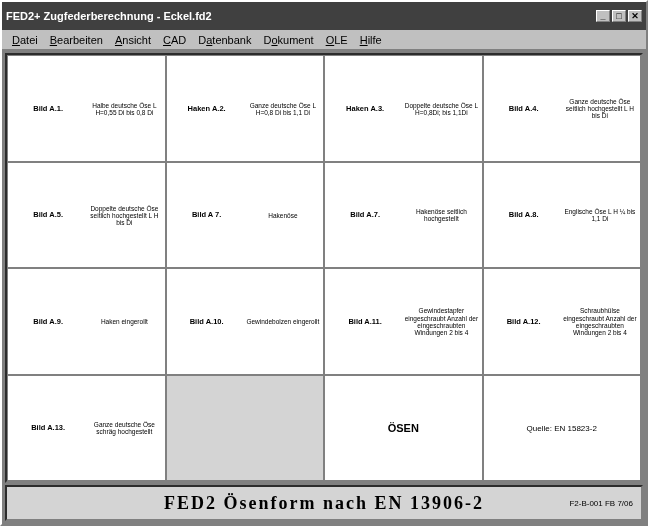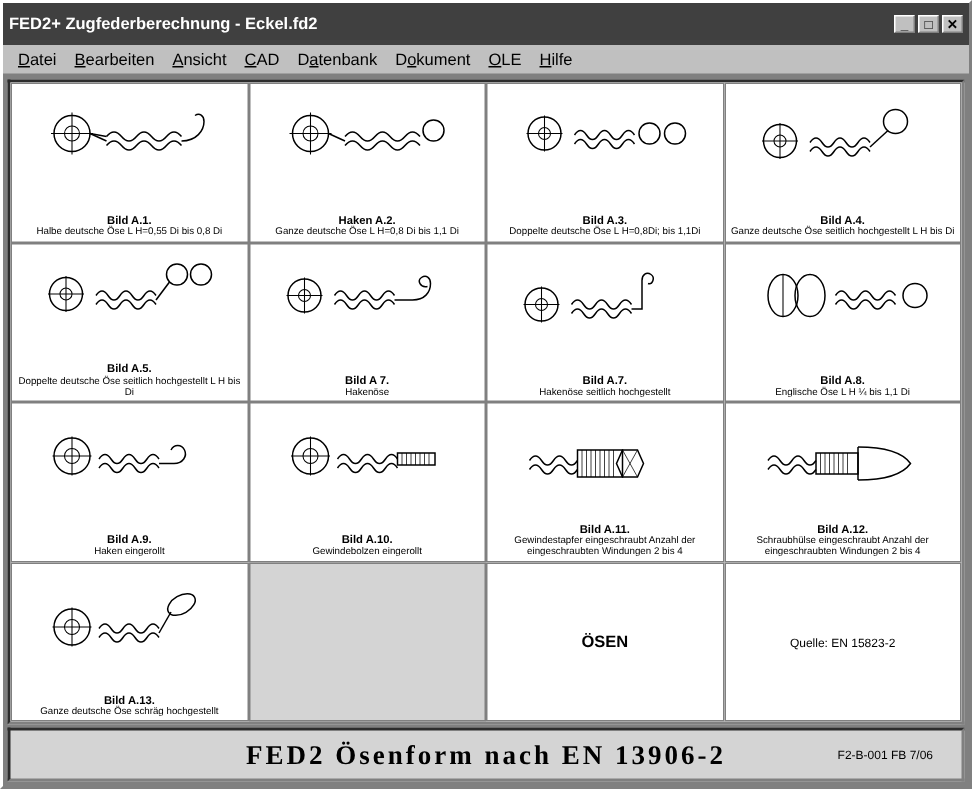--- a/index.html
+++ b/index.html
@@ -98,21 +98,21 @@
       grid-template-columns: repeat(4, 1fr);
       grid-template-rows: repeat(4, 1fr);
       gap: 0;
       border-collapse: collapse;
     }
 
     .grid-cell {
       border: 1px solid #808080;
       background: white;
       display: flex;
-      flex-direction: column;
+      flex-direction: row;
       align-items: center;
       justify-content: space-between;
       padding: 3px 2px 2px;
       position: relative;
       overflow: hidden;
     }
 
     .cell-drawing {
       flex: 1;
       width: 100%;
@@ -256,21 +256,21 @@
             <circle cx="20" cy="20" r="11" fill="none" stroke="black" stroke-width="1"></circle>
             <line x1="20" y1="8" x2="20" y2="32" stroke="black" stroke-width="0.7"></line>
             <line x1="8" y1="20" x2="32" y2="20" stroke="black" stroke-width="0.7"></line>
             <circle cx="20" cy="20" r="4" fill="none" stroke="black" stroke-width="0.7"></circle>
             <path d="M40,27 Q44,21 48,27 Q52,33 56,27 Q60,21 64,27 Q68,33 72,27 Q76,21 80,27" fill="none" stroke="black" stroke-width="1"></path>
             <path d="M40,21 Q44,15 48,21 Q52,27 56,21 Q60,15 64,21 Q68,27 72,21 Q76,15 80,21" fill="none" stroke="black" stroke-width="1"></path>
             <circle cx="90" cy="20" r="7" fill="none" stroke="black" stroke-width="1"></circle>
             <circle cx="107" cy="20" r="7" fill="none" stroke="black" stroke-width="1"></circle>
           </svg>
         </div>
-        <div class="cell-label">Bild A.3.</div>
+        <div class="cell-label">Haken A.3.</div>
         <div class="cell-desc">Doppelte deutsche Öse L H=0,8Di;  bis 1,1Di</div>
       </div>
 
       <div class="grid-cell">
         <div class="cell-drawing">
           <svg width="120" height="65" viewBox="0 0 120 65">
             <circle cx="18" cy="25" r="11" fill="none" stroke="black" stroke-width="1"></circle>
             <line x1="18" y1="13" x2="18" y2="37" stroke="black" stroke-width="0.7"></line>
             <line x1="6" y1="25" x2="30" y2="25" stroke="black" stroke-width="0.7"></line>
             <circle cx="18" cy="25" r="4" fill="none" stroke="black" stroke-width="0.7"></circle>
@@ -474,18 +474,18 @@
 
       <div class="grid-cell" style="align-items:center; justify-content:center;">
         <div style="font-size:8px; color:black;">Quelle: EN 15823-2</div>
       </div>
 
     </div>
 
     <div class="bottom-bar">
       <div class="bottom-bar-wrap">
         <span class="bottom-text">FED2    Ösenform nach EN 13906-2</span>
-        <span class="bottom-ref" style="position:absolute; right:19px; font-size:8px; text-align:left; color:black;">F2-B-001
+        <span class="bottom-ref" style="position:absolute; right:8px; font-size:8px; text-align:left; color:black;">F2-B-001
 FB 7/06</span>
       </div>
     </div>
   </div>
 </div>
 
 </body></html>

